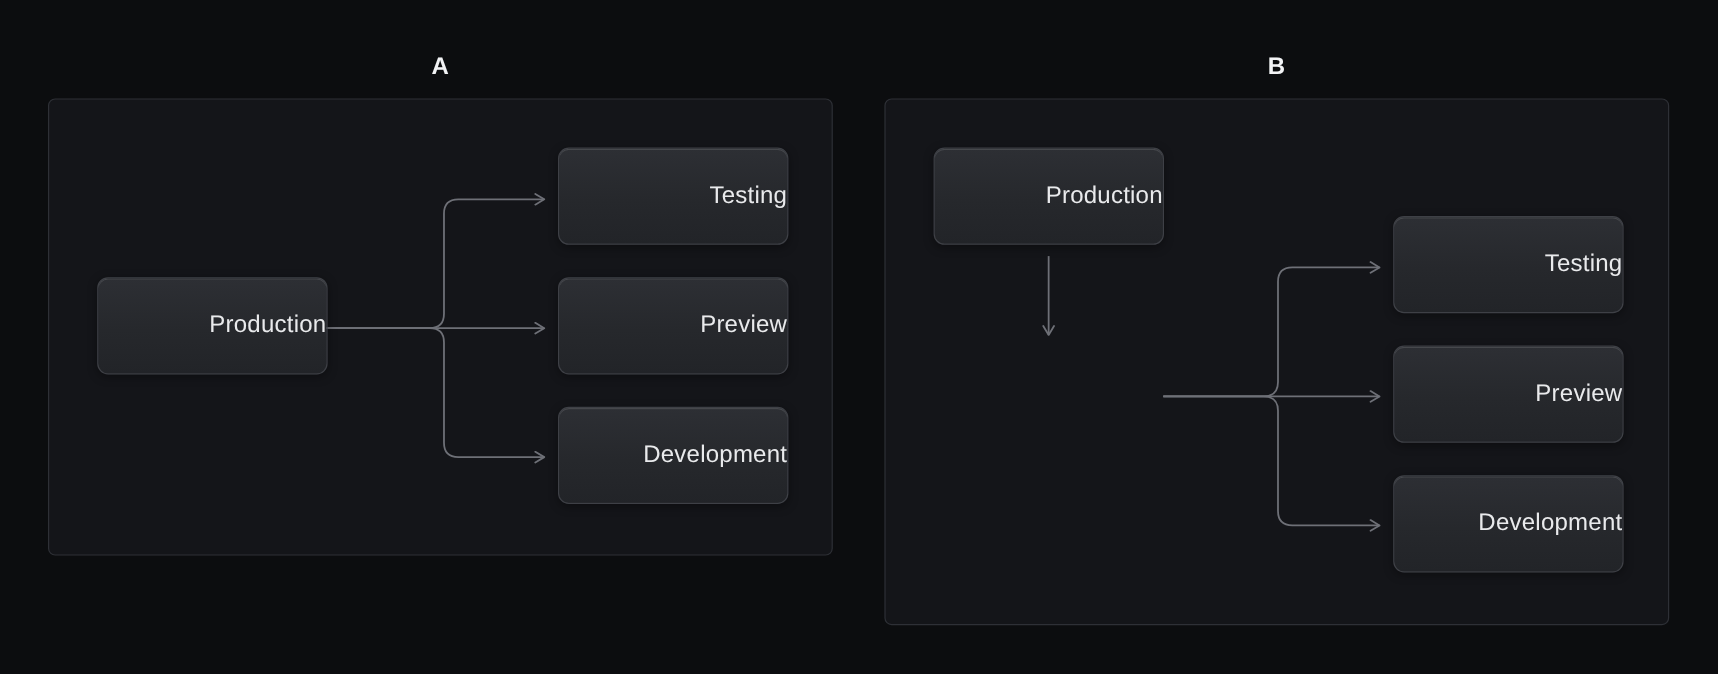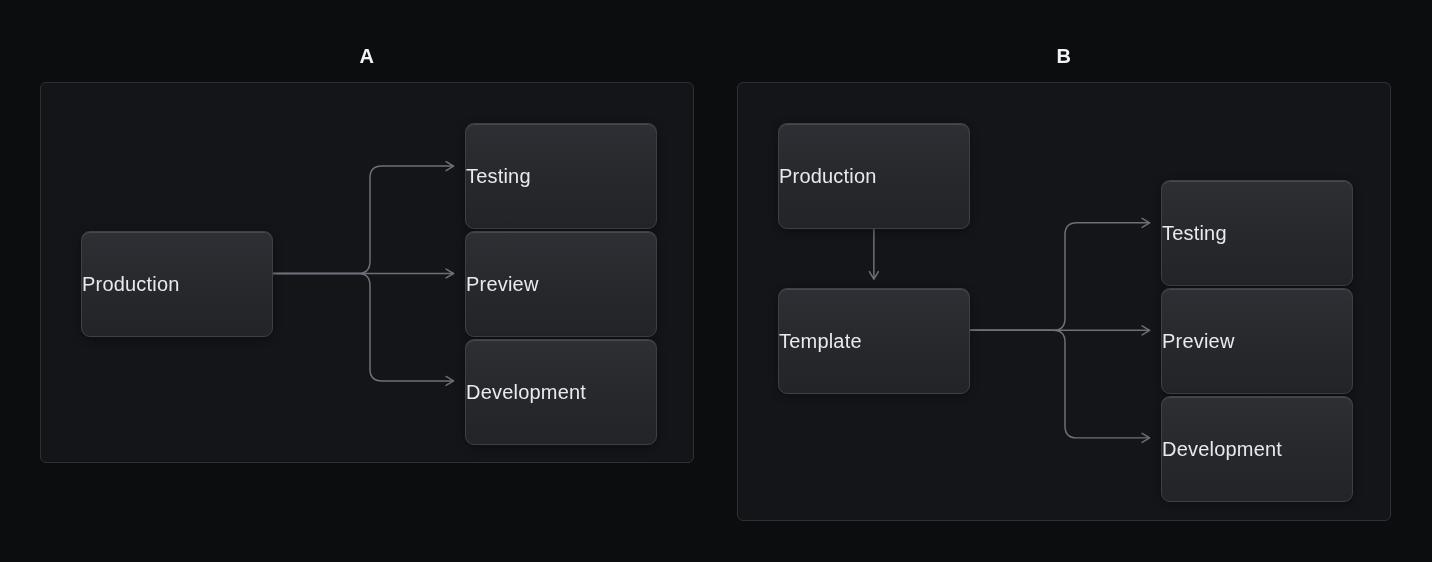--- a/index.html
+++ b/index.html
@@ -44,29 +44,29 @@
     overflow: visible;
   }
   .edges path {
     fill: none;
     stroke: #6e7077;
     stroke-width: 1.5;
   }
   .node {
     position: absolute;
     width: 192px;
-    height: 106px;
+    height: 81px;
     box-sizing: border-box;
     border-radius: 9px;
     background: linear-gradient(180deg, #2d2f34 0%, #26282c 55%, #222428 100%);
     border: 1px solid #3e4046;
     box-shadow: inset 0 1px 0 rgba(255,255,255,0.12), 0 2px 8px rgba(0,0,0,0.35);
     display: flex;
     align-items: center;
-    justify-content: flex-start;
+    justify-content: flex-end;
   }
   .node span {
     color: #e9eaec;
     font-size: 20px;
     font-weight: 400;
     letter-spacing: 0.2px;
   }
 </style>
 </head>
 <body>
@@ -112,23 +112,20 @@
       </defs>
       <path d="M 136 131 L 136 197" marker-end="url(#arrow-b)"></path>
       <path d="M 232 248.5 L 316 248.5 Q 328 248.5 328 236.5 L 328 152.5 Q 328 140.5 340 140.5 L 413 140.5" marker-end="url(#arrow-b)"></path>
       <path d="M 232 248.5 L 413 248.5" marker-end="url(#arrow-b)"></path>
       <path d="M 232 248.5 L 316 248.5 Q 328 248.5 328 260.5 L 328 344.5 Q 328 356.5 340 356.5 L 413 356.5" marker-end="url(#arrow-b)"></path>
     </svg>
 
     <div class="node" style="left:40px; top:40px;">
       <span>Production</span>
     </div>
-    <div class="node" style="left:40px; top:205px;">
-      <span>Template</span>
-    </div>
     <div class="node" style="left:423px; top:97px;">
       <span>Testing</span>
     </div>
     <div class="node" style="left:423px; top:205px;">
       <span>Preview</span>
     </div>
     <div class="node" style="left:423px; top:313px;">
       <span>Development</span>
     </div>
   </div>

